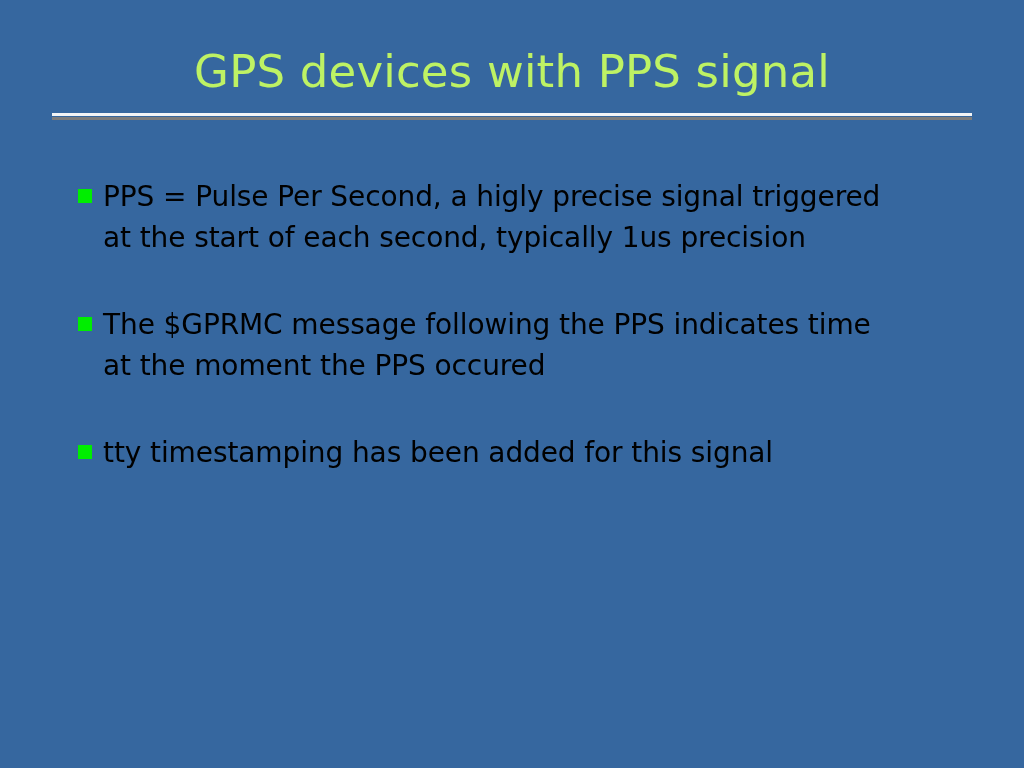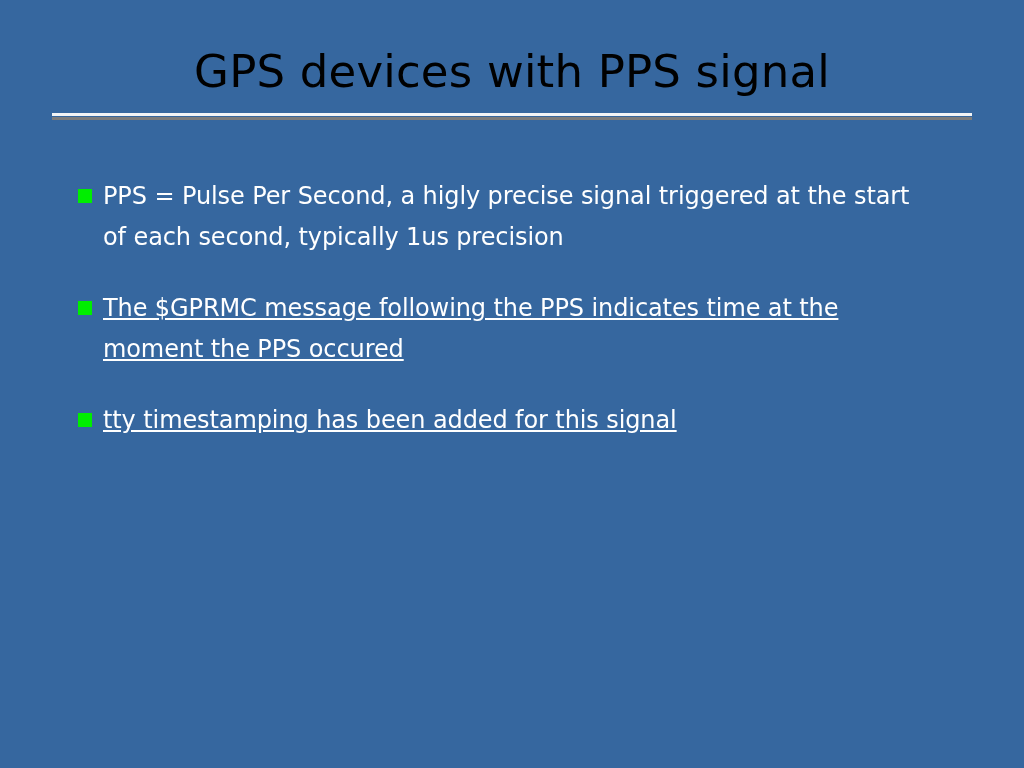--- a/index.html
+++ b/index.html
@@ -30,21 +30,21 @@
     left: 0;
     top: 44px;
     width: 1024px;
     height: 80px;
   }
   .slide-title {
     margin: 0;
     padding: 0;
     width: 1024px;
     text-align: center;
-    color: #000000;
+    color: #bef264;
     font-family: "DejaVu Sans", sans-serif;
     font-weight: 400;
     font-size: 45px;
     line-height: 56px;
     letter-spacing: 0.2px;
     white-space: nowrap;
   }
 
   
   .title-rule {
@@ -74,29 +74,28 @@
   
   .body-block {
     position: absolute;
     left: 78px;
     top: 176px;
     width: 880px;
   }
   .bullet-item {
     position: relative;
     padding-left: 25px;
-    color: #ffffff;
+    color: #000000;
     font-family: "DejaVu Sans", sans-serif;
-    font-size: 24px;
+    font-size: 28px;
     line-height: 41px;
     letter-spacing: -0.1px;
   }
   .bullet-item + .bullet-item {
-    margin-top: 30px;
-    text-decoration: underline;
+    margin-top: 46px;
   }
   .bullet-marker {
     position: absolute;
     left: 0;
     top: 13px;
     width: 14px;
     height: 14px;
     background: #00ee00;
   }
   .bullet-text {

